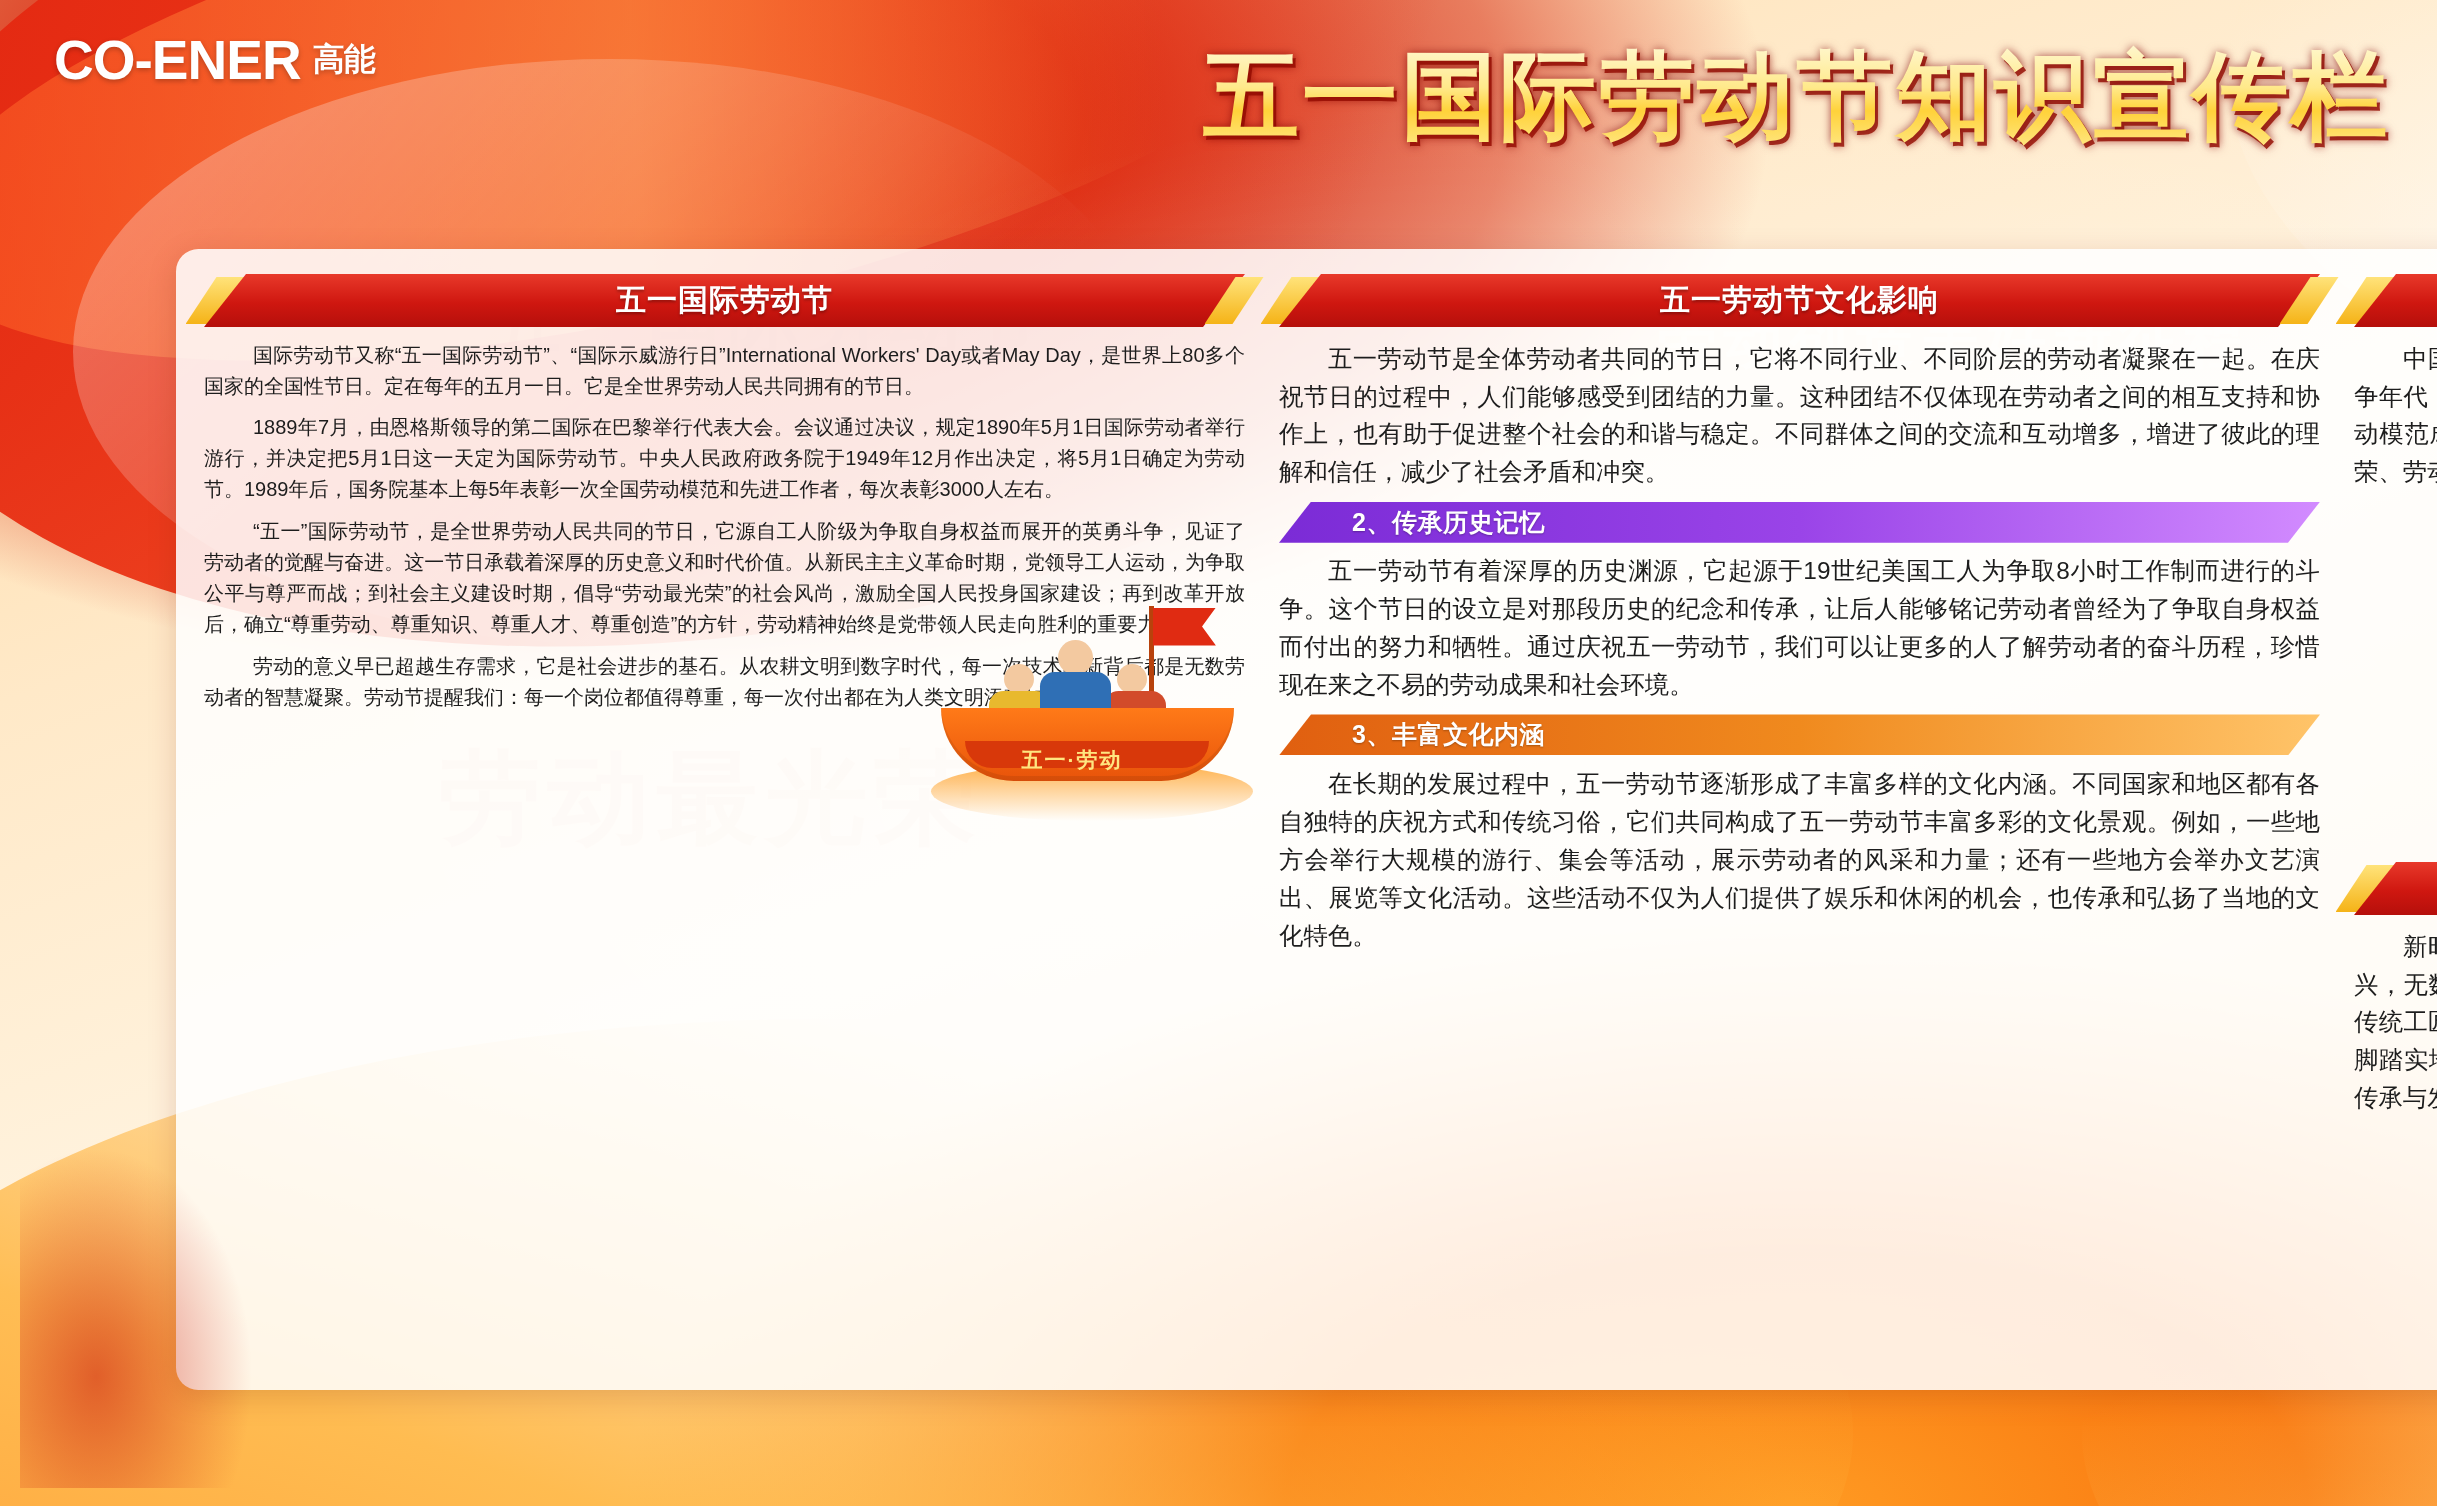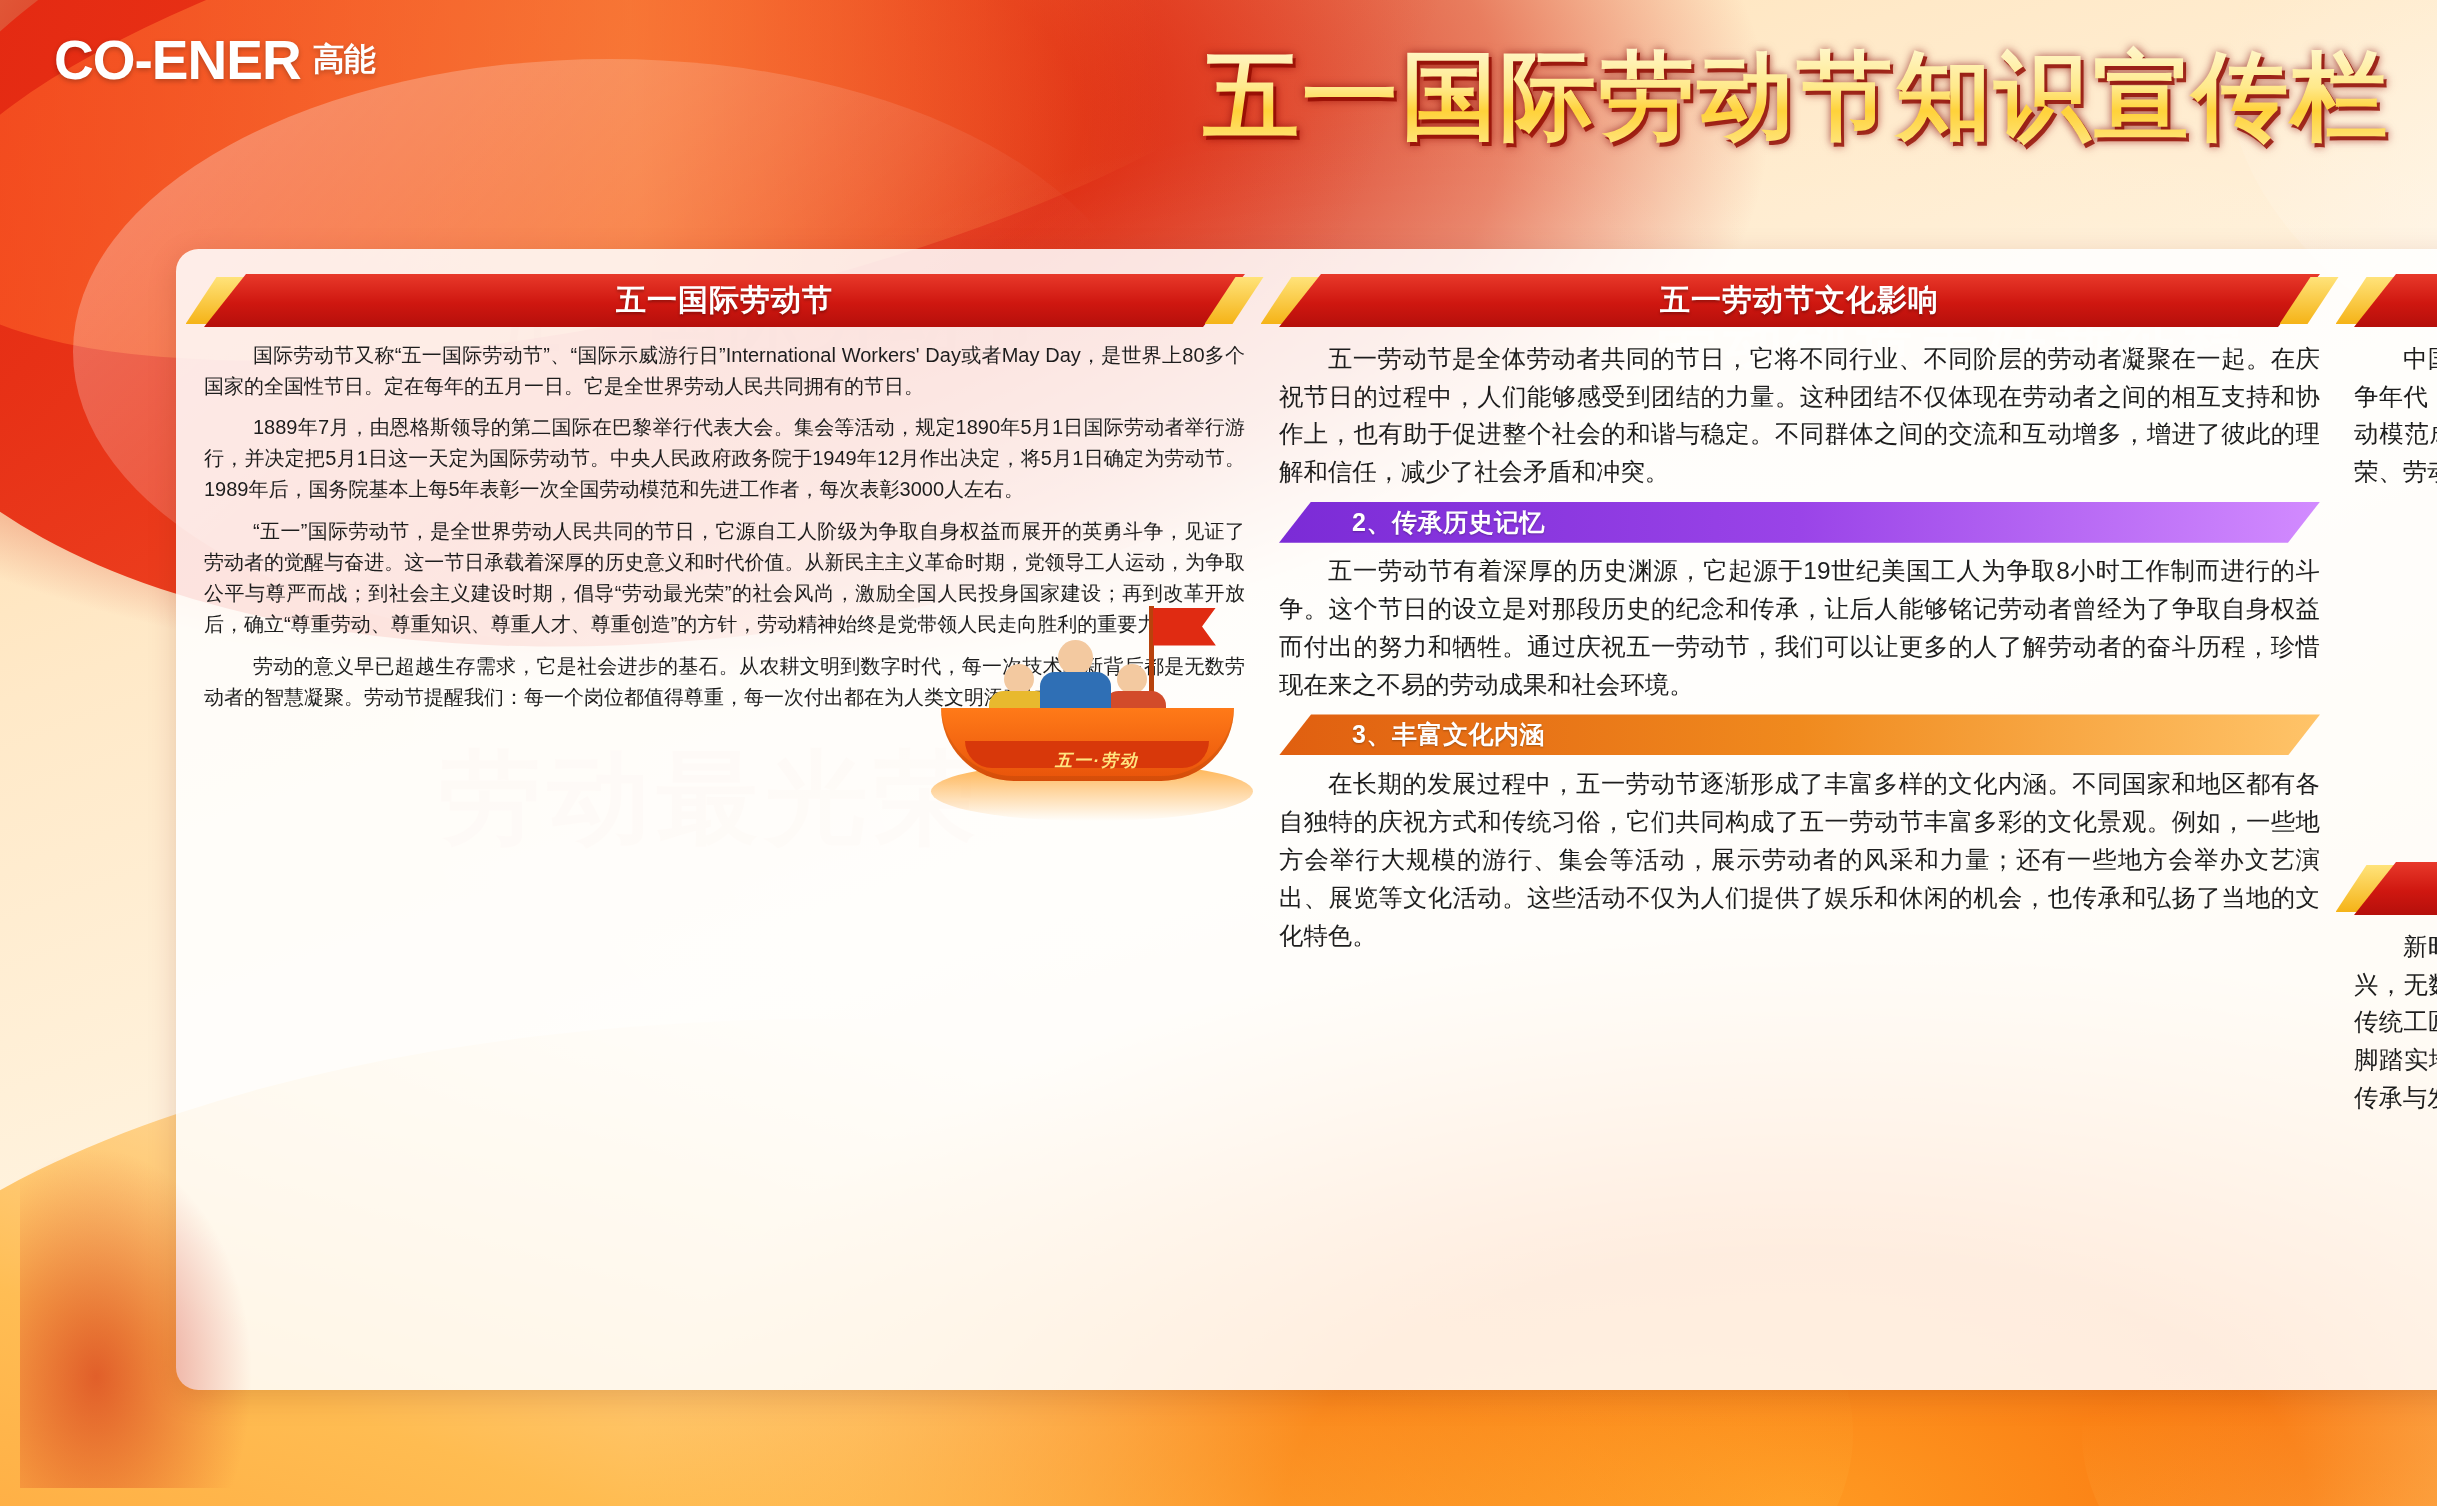--- a/index.html
+++ b/index.html
@@ -126,23 +126,23 @@
     position:absolute;left:4.9px;top:122px;width:293px;height:73px;
     background:linear-gradient(180deg,#ff7a18,#e8530a);
     border-radius:0 0 146px 146px;
     box-shadow:inset 0 -4.9px 0 rgba(0,0,0,.08);
   }
   .boat .band{
     position:absolute;left:29px;top:155px;width:244px;height:27px;
     background:#d8380a;border-radius:0 0 107px 107px;
   }
   .boat .badge{
-    position:absolute;left:83px;top:157px;width:156px;height:34px;
+    position:absolute;left:58px;top:157px;width:156px;height:34px;
     display:flex;align-items:center;justify-content:center;
-    color:#ffe680;font-weight:800;font-size:17px;letter-spacing:2px;font-style:italic;
+    color:#ffe680;font-weight:800;font-size:21px;letter-spacing:2px;
   }
   .boat .wave{
     position:absolute;left:-4.9px;top:176px;width:322px;height:59px;
     background:linear-gradient(180deg,rgba(255,170,60,.95),rgba(255,210,130,0));
     border-radius:50%;
   }
   .boat .head{position:absolute;border-radius:50%;background:#f3c9a0;}
   .boat .body{position:absolute;border-radius:14.6px 14.6px 5.9px 5.9px;}
   .boat .h1{left:122px;top:54px;width:35px;height:35px;}
   .boat .b1{left:104px;top:86px;width:71px;height:54px;background:#2f6fb5;}
@@ -188,21 +188,21 @@
     <div class="cols">
 
       <div class="col col1">
         <div class="hdr">
           <div class="capL"></div>
           <div class="bar"></div>
           <div class="capR"></div>
           <div class="txt">五一国际劳动节</div>
         </div>
         <p class="body">国际劳动节又称“五一国际劳动节”、“国际示威游行日”International Workers' Day或者May Day，是世界上80多个国家的全国性节日。定在每年的五月一日。它是全世界劳动人民共同拥有的节日。</p>
-        <p class="body">1889年7月，由恩格斯领导的第二国际在巴黎举行代表大会。集会等活动，规定1890年5月1日国际劳动者举行游行，并决定把5月1日这一天定为国际劳动节。中央人民政府政务院于1949年12月作出决定，将5月1日确定为劳动节。1989年后，国务院基本上每5年表彰一次全国劳动模范和先进工作者，每次表彰3000人左右。</p>
+        <p class="body">1889年7月，由恩格斯领导的第二国际在巴黎举行代表大会。会议通过决议，规定1890年5月1日国际劳动者举行游行，并决定把5月1日这一天定为国际劳动节。中央人民政府政务院于1949年12月作出决定，将5月1日确定为劳动节。1989年后，国务院基本上每5年表彰一次全国劳动模范和先进工作者，每次表彰3000人左右。</p>
 
         <div class="boat">
           <div class="wave"></div>
           <div class="flagpole"></div>
           <div class="flag"></div>
           <div class="head h2"></div>
           <div class="body b2"></div>
           <div class="head h3"></div>
           <div class="body b3"></div>
           <div class="head h1"></div>

